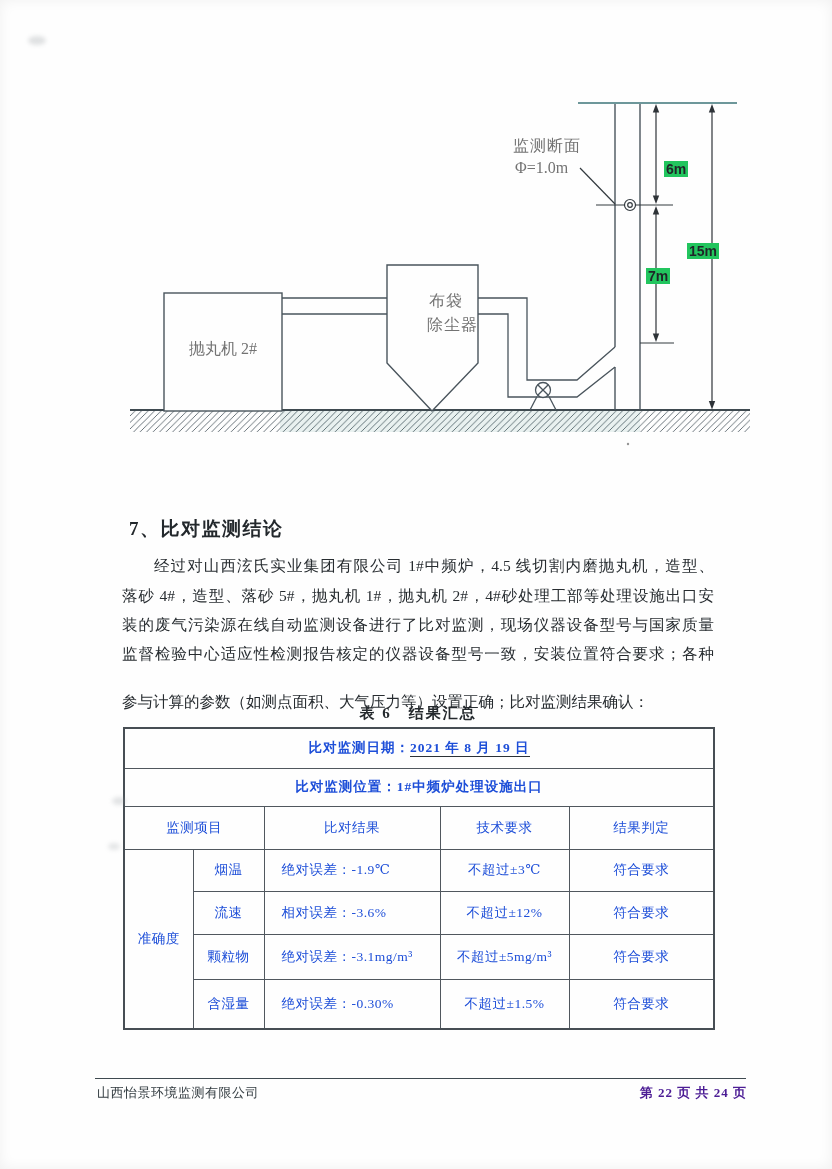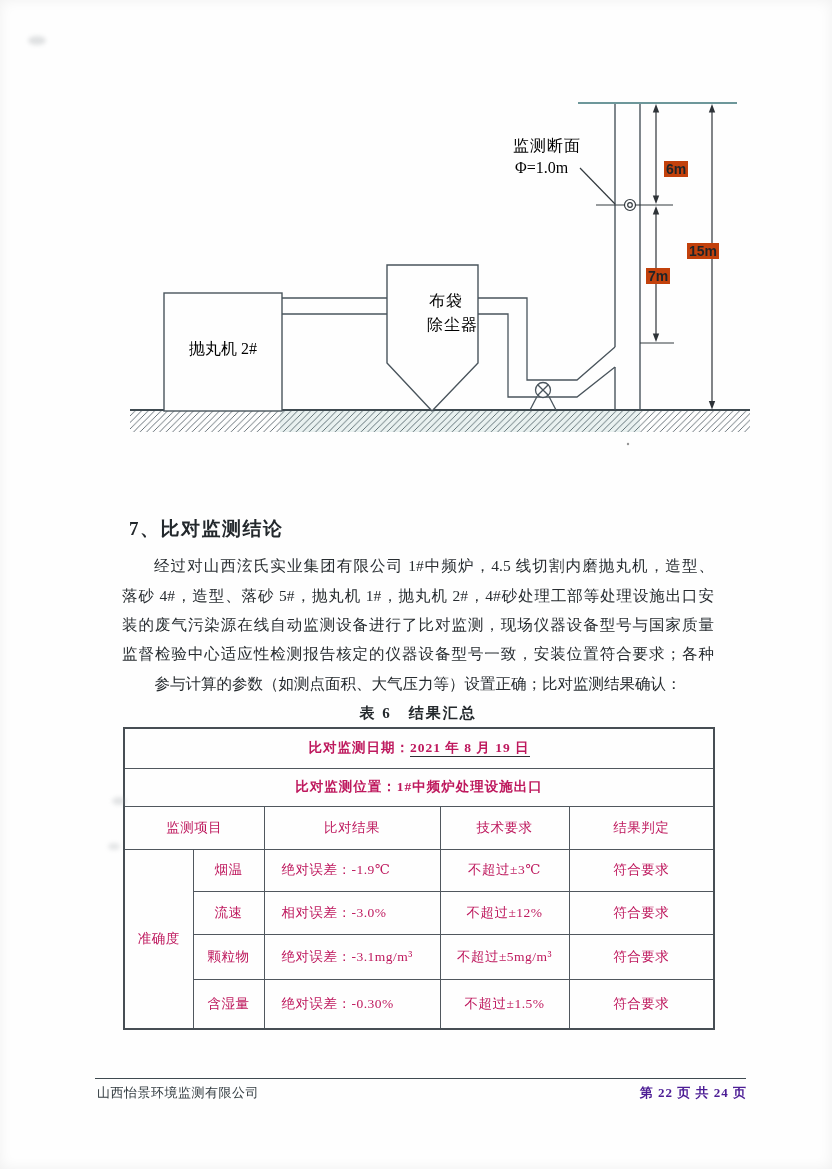--- a/index.html
+++ b/index.html
@@ -5,26 +5,26 @@
   html,body{margin:0;padding:0;background:#e9e9e9;}
   .page{
     position:relative;width:832px;height:1169px;margin:0 auto;
     background:#fefefe;overflow:hidden;
     font-family:"Liberation Serif","DejaVu Serif",serif;
     color:#262b2f;
     box-shadow:inset 0 0 14px rgba(0,0,0,0.06);
   }
   .abs{position:absolute;}
   .diaglabel{
-    position:absolute;font-size:16px;line-height:20px;color:#000000;
+    position:absolute;font-size:16px;line-height:20px;color:#737373;
     letter-spacing:1px;white-space:nowrap;
   }
   .dimlabel{
     position:absolute;font-family:"Liberation Sans","DejaVu Sans",sans-serif;
-    font-size:14px;font-weight:700;color:#1f2428;background:#c2410c;
+    font-size:14px;font-weight:700;color:#1f2428;background:#22c55e;
     padding:0 2px;line-height:16px;white-space:nowrap;
   }
   .caption{
     position:absolute;left:0;top:452px;width:832px;text-align:center;
     font-size:16px;letter-spacing:1px;color:#2b3135;
   }
   .heading{
     position:absolute;left:129px;top:516px;font-size:19px;font-weight:700;
     letter-spacing:1.5px;color:#23282c;
   }
@@ -32,21 +32,21 @@
     font-size:15.5px;line-height:22px;color:#272c30;overflow:hidden;white-space:normal;}
   .para.just{text-align:justify;text-align-last:justify;}
   .para.indent{text-indent:32px;}
   .tbl-title{
     position:absolute;left:123px;top:704px;width:590px;text-align:center;
     font-size:15px;font-weight:600;letter-spacing:2px;color:#24292d;
   }
   table.result{
     position:absolute;left:123px;top:727px;width:590px;
     border-collapse:collapse;table-layout:fixed;
-    font-size:13.5px;color:#be185d;
+    font-size:13.5px;color:#1d4ed8;
   }
   table.result td{
     border:1px solid #50575e;text-align:center;vertical-align:middle;
     padding:2px 4px;letter-spacing:0.5px;
   }
   table.result{border:2px solid #474e54;}
   table.result td.res{text-align:left;padding-left:17px;}
   table.result td.topcell{font-weight:600;letter-spacing:1px;}
   .uline{border-bottom:1.2px solid #2b3135;padding-bottom:1px;}
   .footer-line{position:absolute;left:95px;top:1078px;width:651px;border-top:1.6px solid #3f4a50;}
@@ -143,21 +143,21 @@
   <div class="diaglabel" style="left:387px;top:291px;width:76px;text-align:right;">布袋</div>
   <div class="diaglabel" style="left:387px;top:315px;width:91px;text-align:right;">除尘器</div>
 
 
   <div class="heading">7、比对监测结论</div>
 
   <div class="para just indent" style="top:555px;">经过对山西泫氏实业集团有限公司 1#中频炉，4.5 线切割内磨抛丸机，造型、</div>
   <div class="para just" style="top:585px;">落砂 4#，造型、落砂 5#，抛丸机 1#，抛丸机 2#，4#砂处理工部等处理设施出口安</div>
   <div class="para just" style="top:614px;">装的废气污染源在线自动监测设备进行了比对监测，现场仪器设备型号与国家质量</div>
   <div class="para just" style="top:643px;">监督检验中心适应性检测报告核定的仪器设备型号一致，安装位置符合要求；各种</div>
-  <div class="para" style="top:673px;text-align:center;">参与计算的参数（如测点面积、大气压力等）设置正确；比对监测结果确认：</div>
+  <div class="para" style="top:691px;">参与计算的参数（如测点面积、大气压力等）设置正确；比对监测结果确认：</div>
 
   <div class="tbl-title">表 6　结果汇总</div>
 
   <table class="result">
     <colgroup>
       <col style="width:69px">
         <col style="width:71px">
         <col style="width:176px">
         <col style="width:129px">
         <col style="width:145px">
@@ -177,21 +177,21 @@
       </tr>
       <tr style="height:42px">
         <td rowspan="4">准确度</td>
         <td>烟温</td>
         <td class="res">绝对误差：-1.9℃</td>
         <td>不超过±3℃</td>
         <td>符合要求</td>
       </tr>
       <tr style="height:43px">
         <td>流速</td>
-        <td class="res">相对误差：-3.0%</td>
+        <td class="res">相对误差：-3.6%</td>
         <td>不超过±12%</td>
         <td>符合要求</td>
       </tr>
       <tr style="height:45px">
         <td>颗粒物</td>
         <td class="res">绝对误差：-3.1mg/m³</td>
         <td>不超过±5mg/m³</td>
         <td>符合要求</td>
       </tr>
       <tr style="height:50px">

